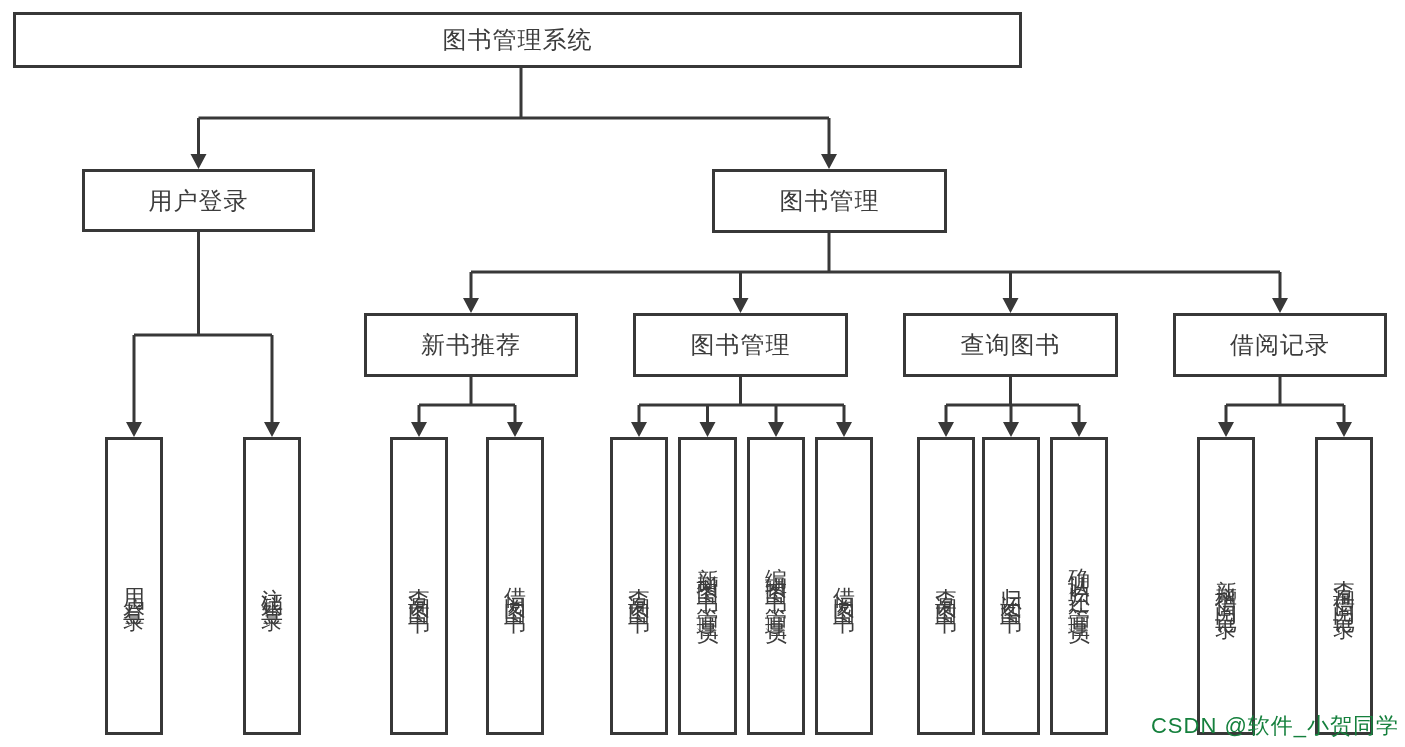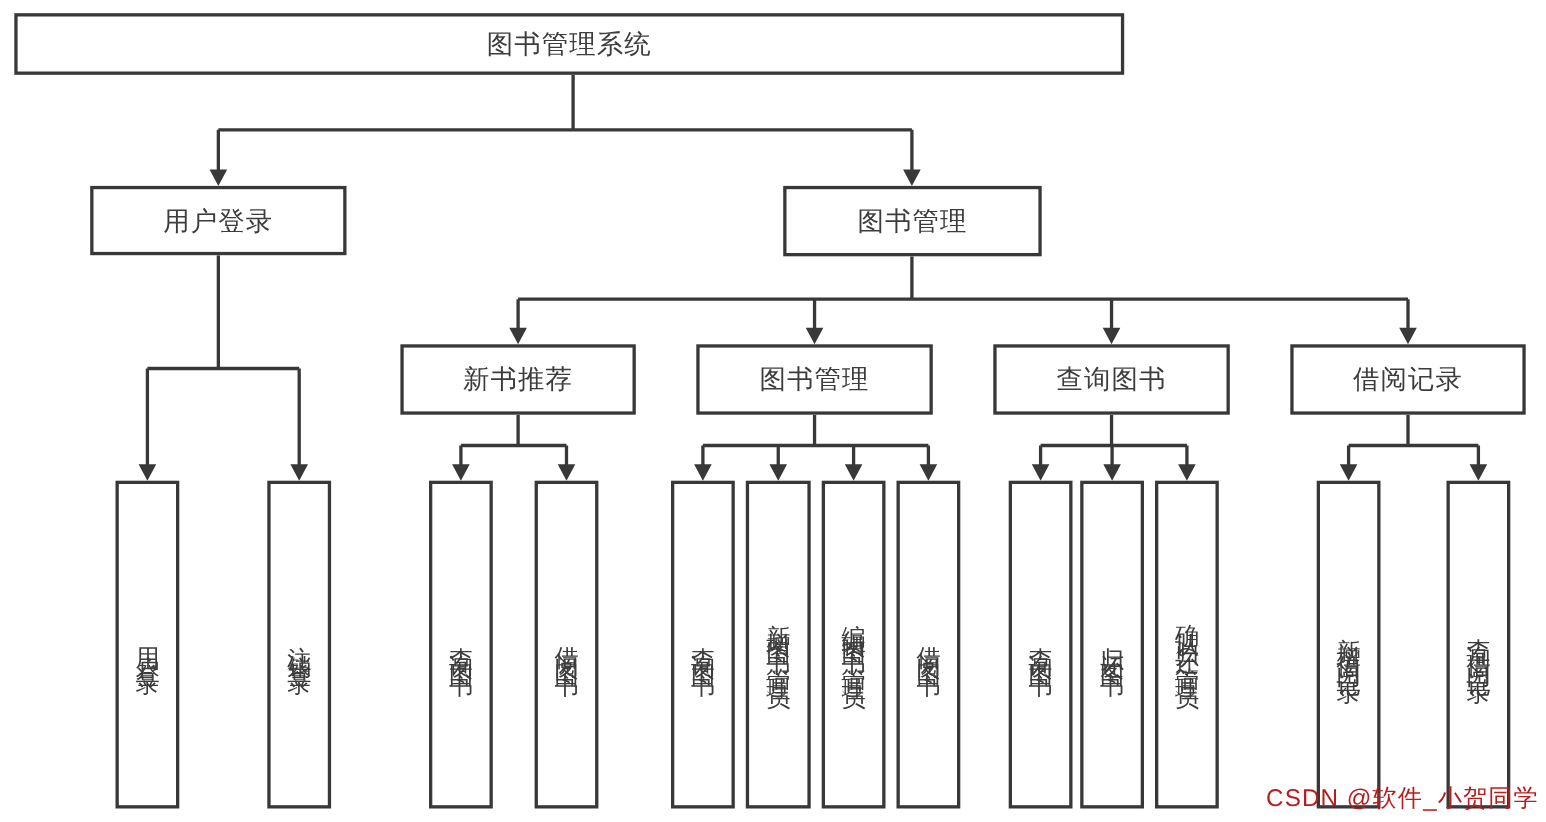--- a/index.html
+++ b/index.html
@@ -46,21 +46,21 @@
     text-orientation: mixed;
     font-size: 22px;
     line-height: 1.1;
     letter-spacing: 8px;
   }
   .watermark {
     position: absolute;
     right: 6px;
     bottom: 6px;
     font-size: 22px;
-    color: #b91c1c;
+    color: #15803d;
     letter-spacing: 1px;
     z-index: 5;
     white-space: nowrap;
   }
 </style>
 </head>
 <body>
 
 <div class="stage">
 

